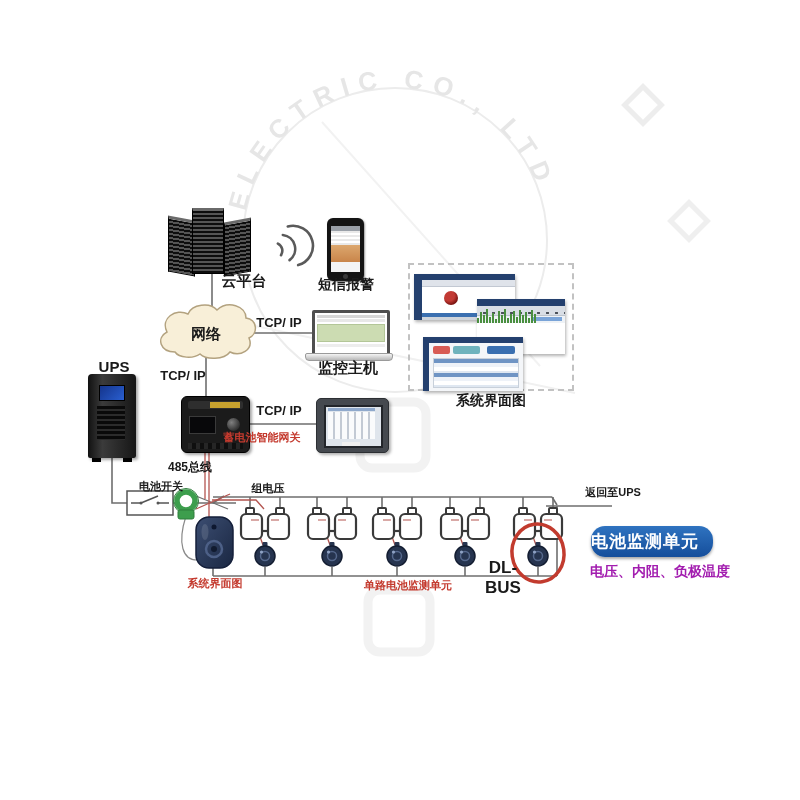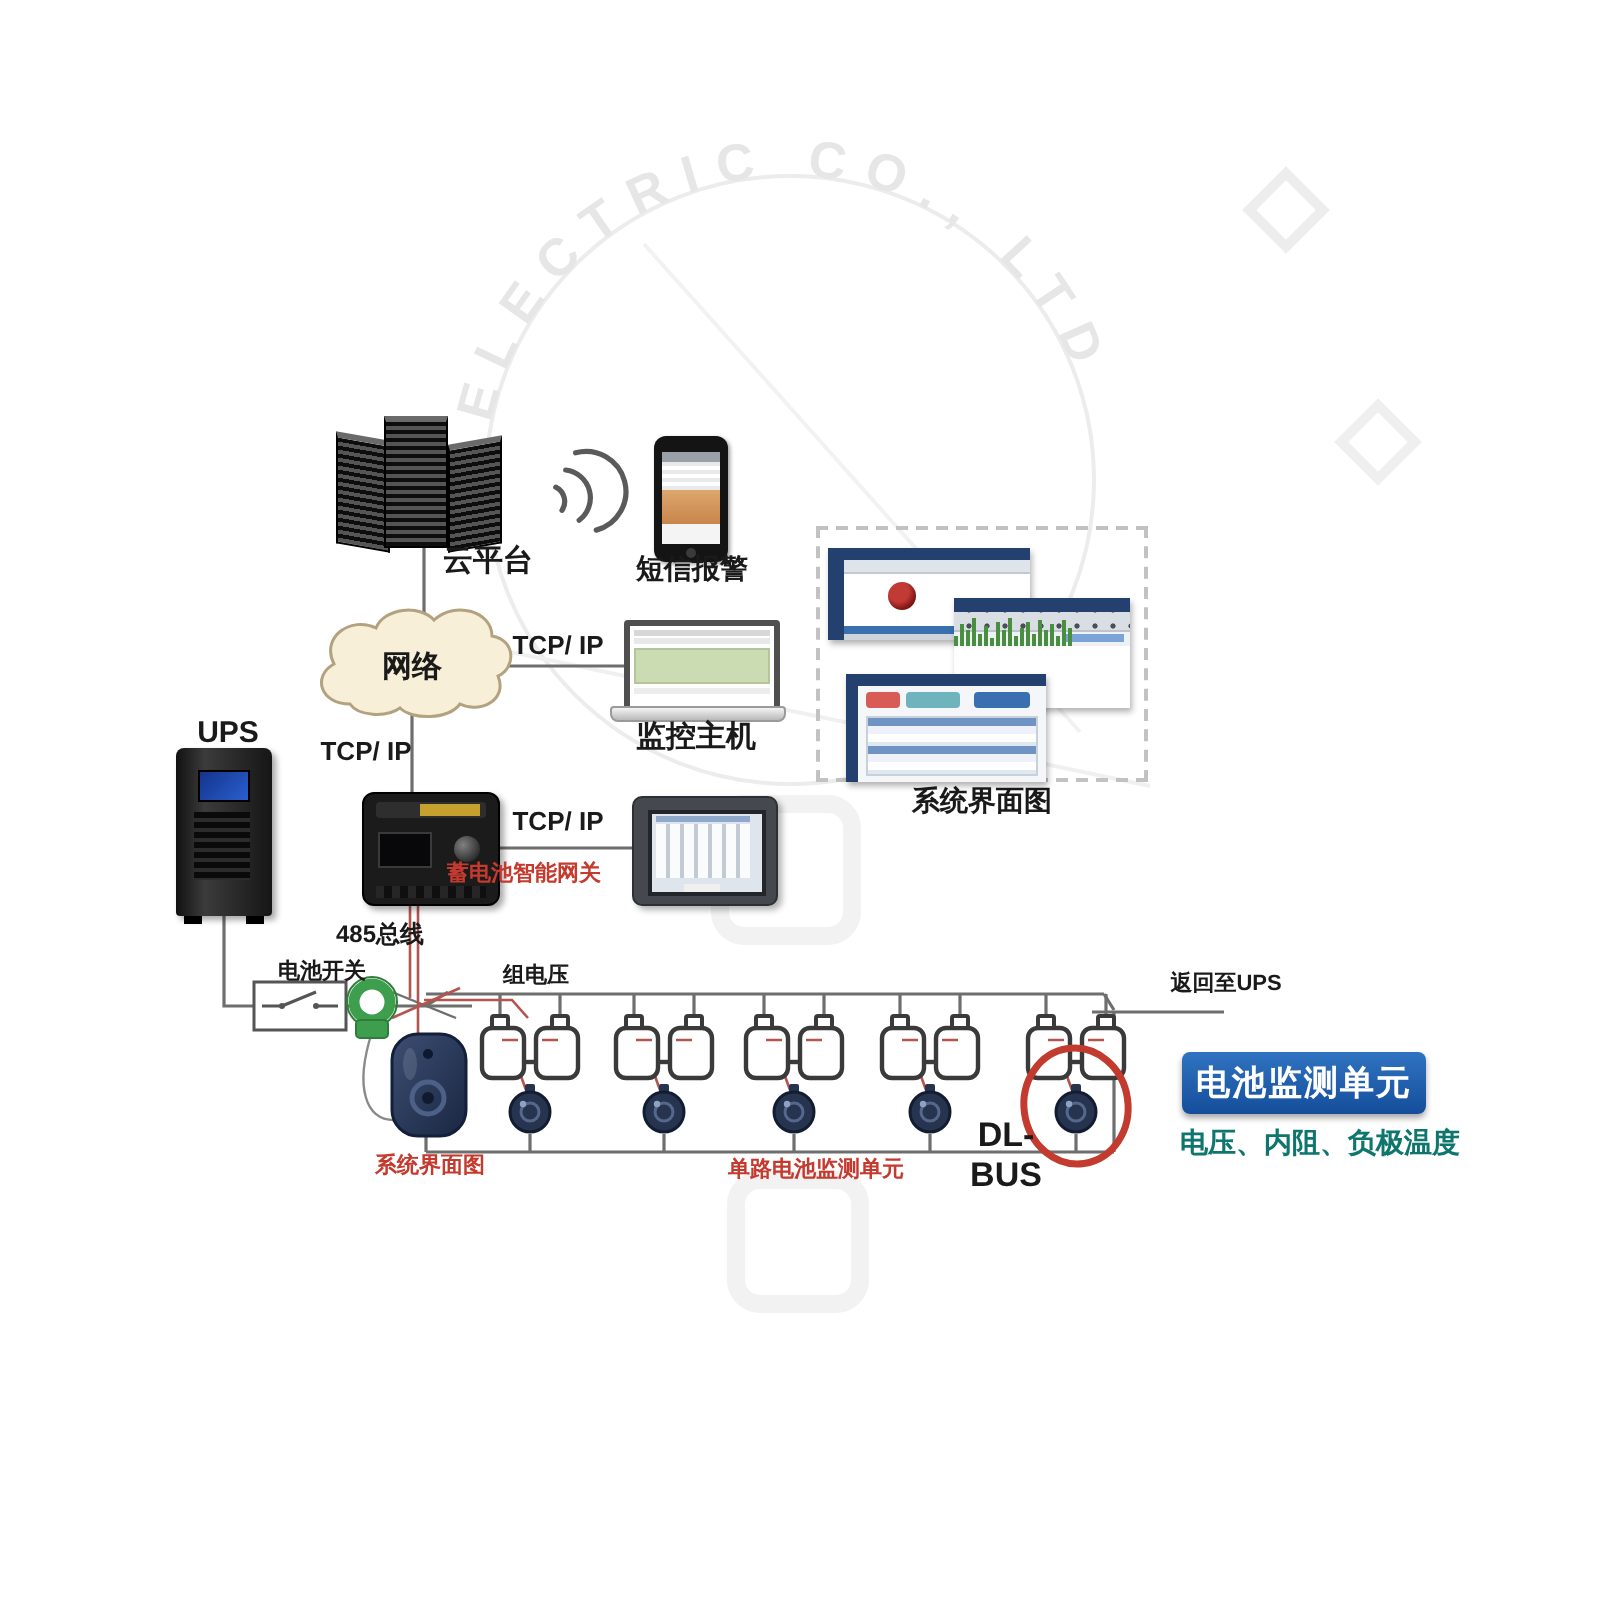--- a/index.html
+++ b/index.html
@@ -80,23 +80,23 @@
 
   
   #hmi{left:316px;top:398px;width:71px;height:53px;background:#45494f;border:1px solid #2c2f33;border-radius:5px;box-shadow:2px 2px 3px rgba(0,0,0,.3);}
   #hmi .scr{position:absolute;left:7px;top:6px;width:55px;height:39px;background:#dfe5ec;border:2px solid #22252a;}
   #hmi .bars{position:absolute;left:2px;top:5px;width:47px;height:27px;background:repeating-linear-gradient(90deg,#fafbfc 0 5px,#c3cad4 5px 7px);}
   #hmi .top{position:absolute;left:2px;top:1px;width:47px;height:3px;background:#8fa9cc;}
   #hmi .notch{position:absolute;left:16px;bottom:0;width:18px;height:4px;background:#f0f0f0;}
 
   
   #badge{left:591px;top:526px;width:122px;height:31px;background:linear-gradient(180deg,#2f73c0,#154e9b);
-         border-radius:4px;box-shadow:0 2px 3px rgba(0,0,0,.35);color:#fff;font-weight:bold;font-size:17px;
-         text-align:center;line-height:31px;letter-spacing:1px;z-index:3;}
-  #badgesub{left:580px;top:563px;width:160px;font-size:14px;font-weight:bold;color:#0f766e;}
+         border-radius:14px;box-shadow:0 2px 3px rgba(0,0,0,.35);color:#fff;font-weight:bold;font-size:17px;
+         line-height:31px;letter-spacing:1px;z-index:3;}
+  #badgesub{left:580px;top:563px;width:160px;font-size:14px;font-weight:bold;color:#a21caf;}
 </style>
 </head>
 <body>
 
 <div id="stage">
 
   <svg class="wm" width="800" height="800">
     <defs>
         <path id="wmc" d="M 243 240 a152 152 0 1 1 304 0" fill="none"></path>
       </defs>

